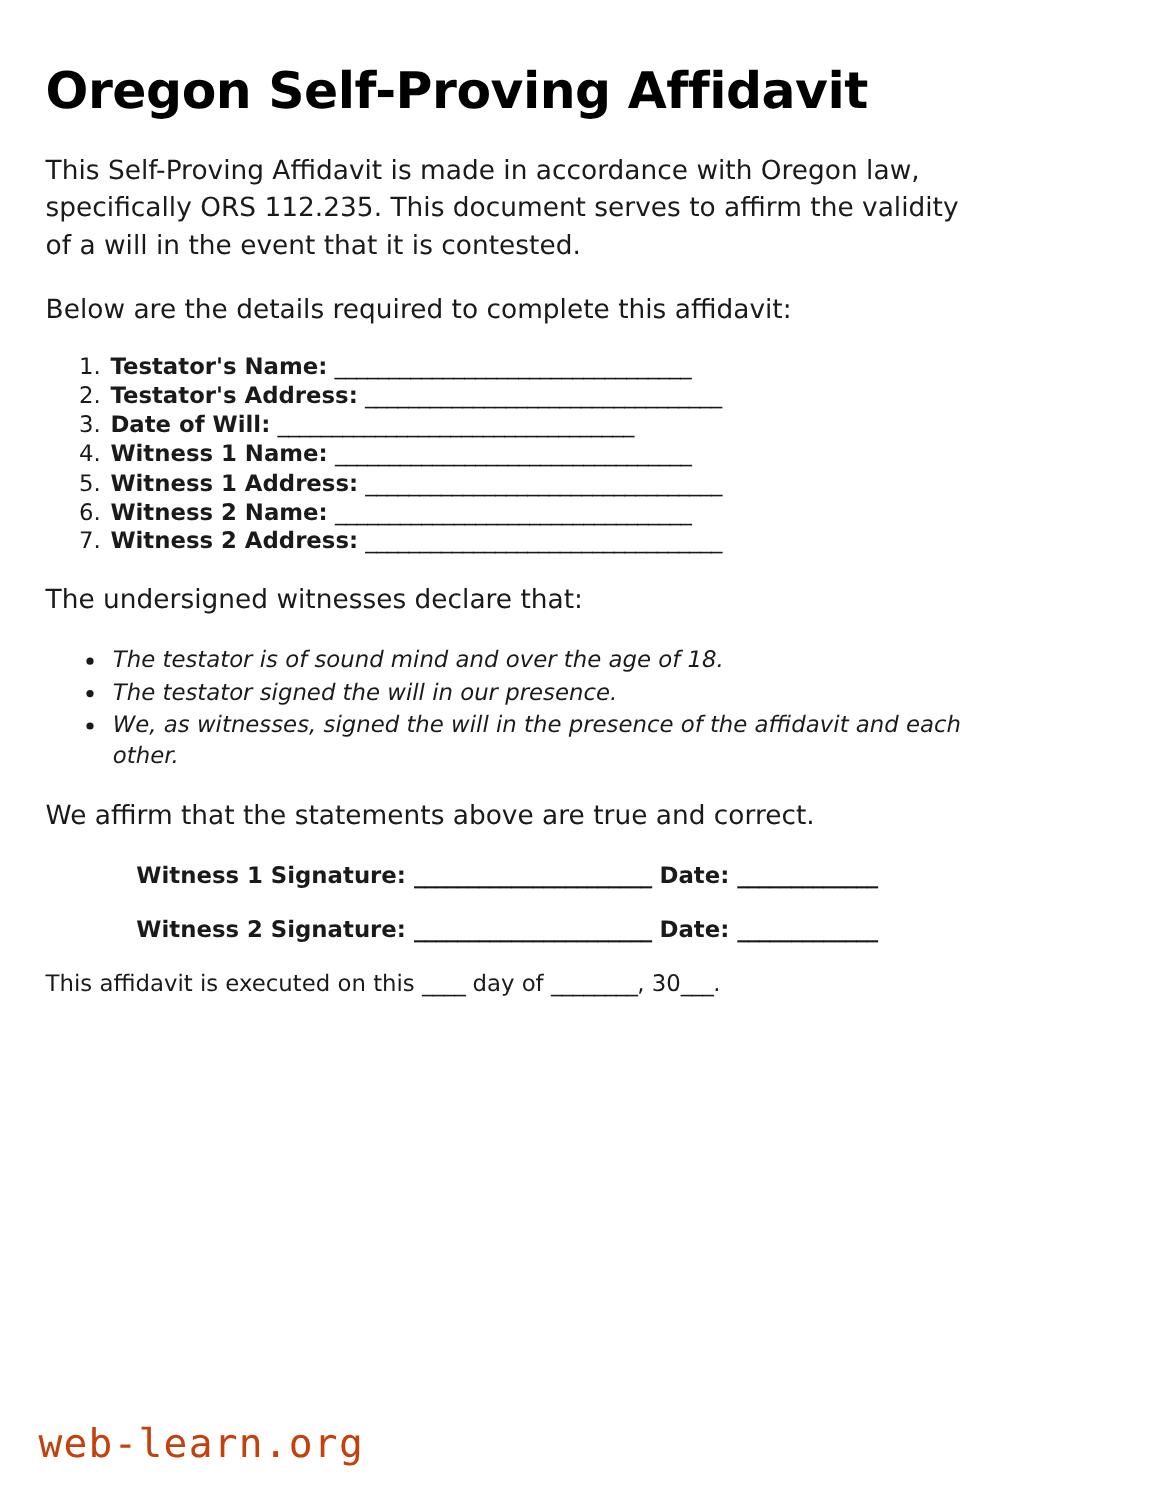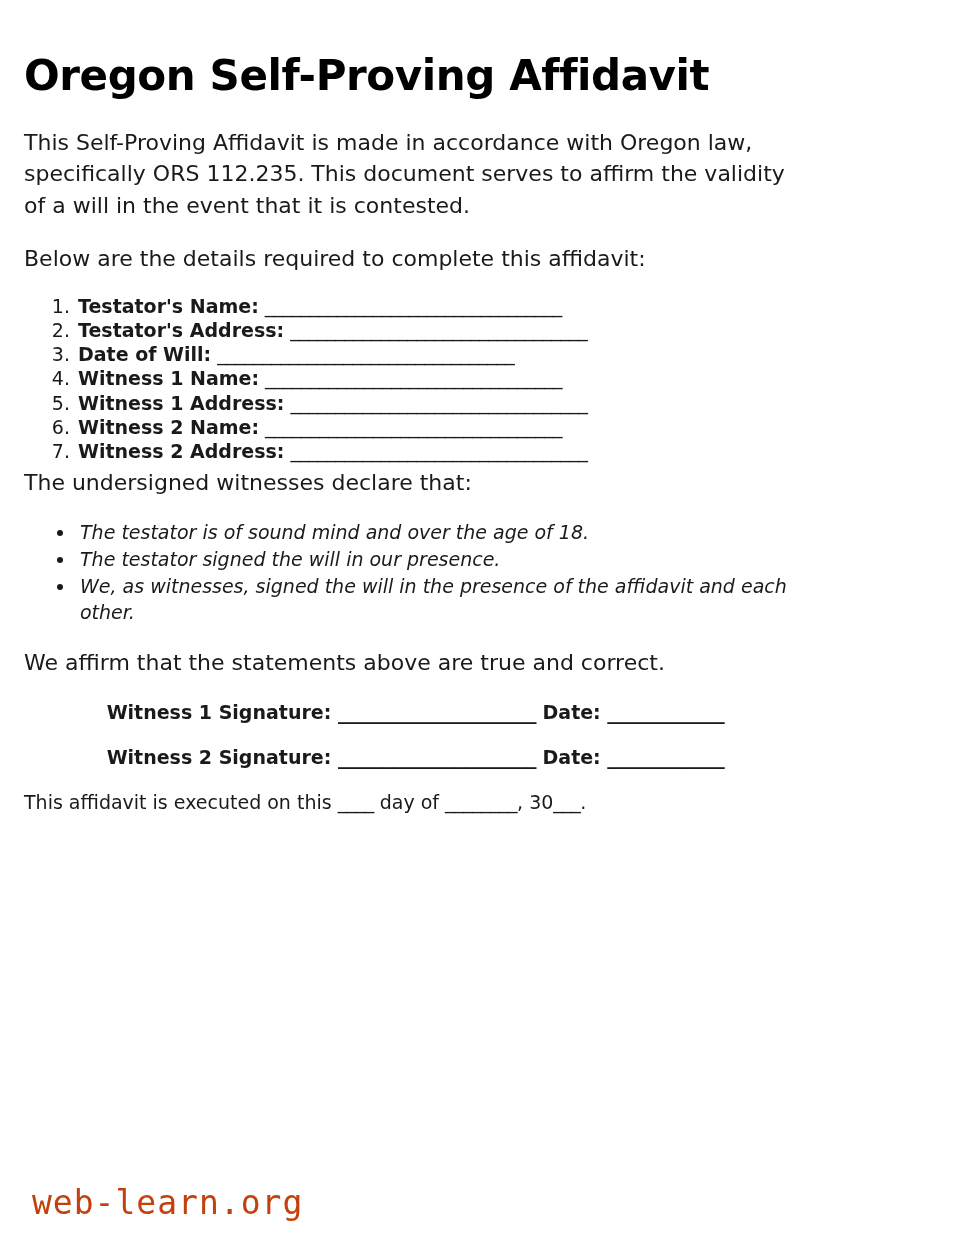--- a/index.html
+++ b/index.html
@@ -15,41 +15,41 @@
     color: #1a1a1a;
     overflow: hidden;
   }
   .page {
     position: absolute;
     left: 0;
     top: 0;
     width: 877px;
     height: 1252px;
     box-sizing: border-box;
-    padding: 52px 70px 0 24px;
+    padding: 52px 70px 0 38px;
   }
   .doc-title {
     font-size: 42px;
     font-weight: bold;
     line-height: 1.12;
     letter-spacing: -0.4px;
     margin: 0 0 28px 0;
     color: #000000;
   }
   .para {
     font-size: 22px;
     line-height: 1.43;
     margin: 0 0 22px 0;
     max-width: 800px;
   }
   .para.tight {
     margin-bottom: 20px;
   }
   ol.details {
-    margin: 0 0 4px 0;
+    margin: 0 0 22px 0;
     padding-left: 52px;
     font-size: 19px;
     line-height: 1.22;
     list-style-position: outside;
   }
   ol.details li {
     margin: 0 0 1px 0;
     padding-left: 2px;
     white-space: nowrap;
   }

